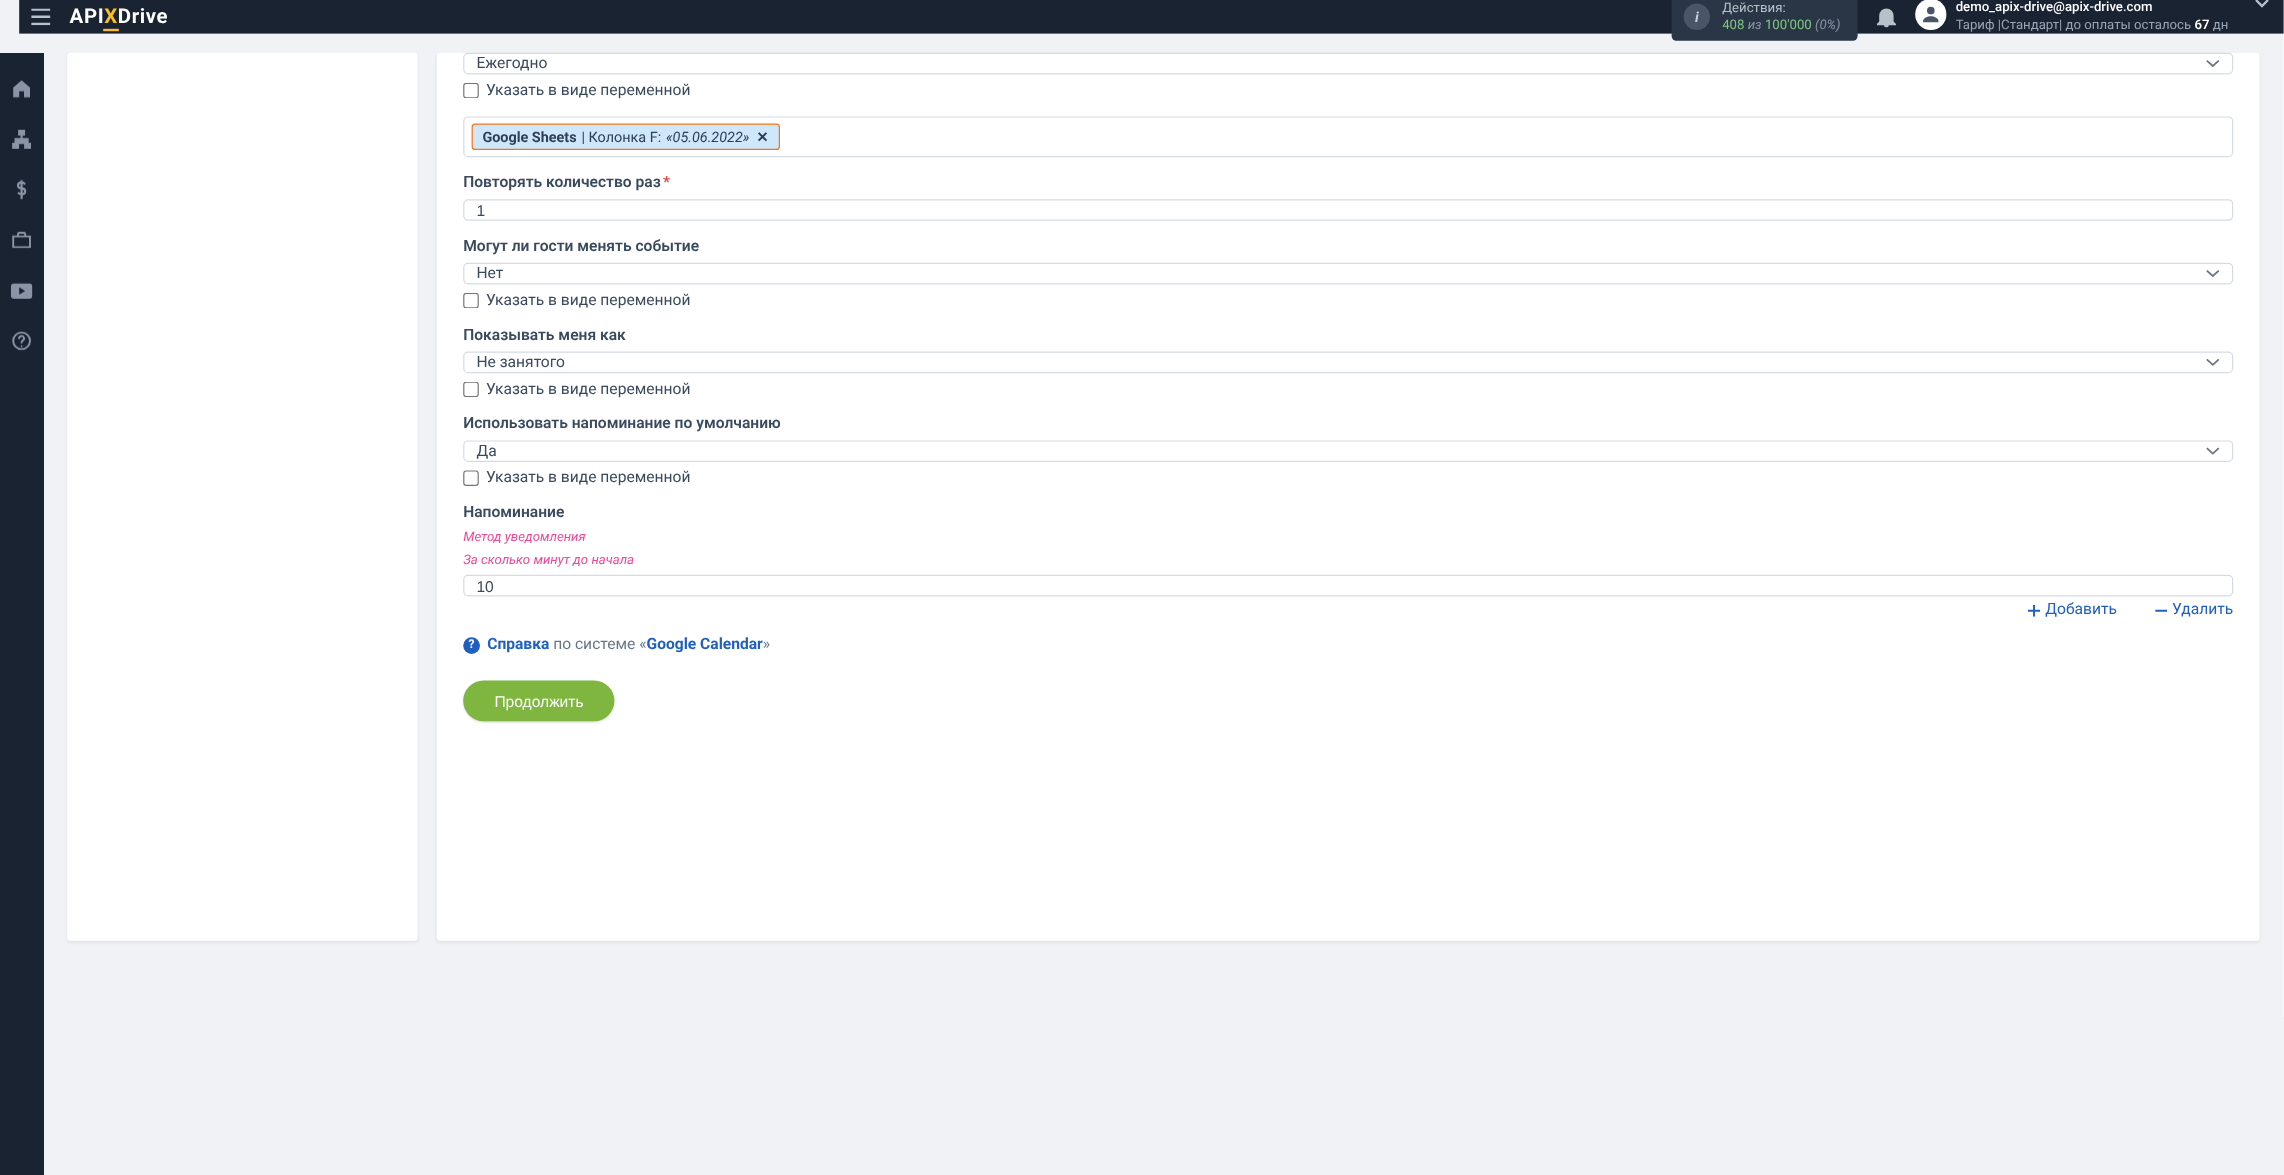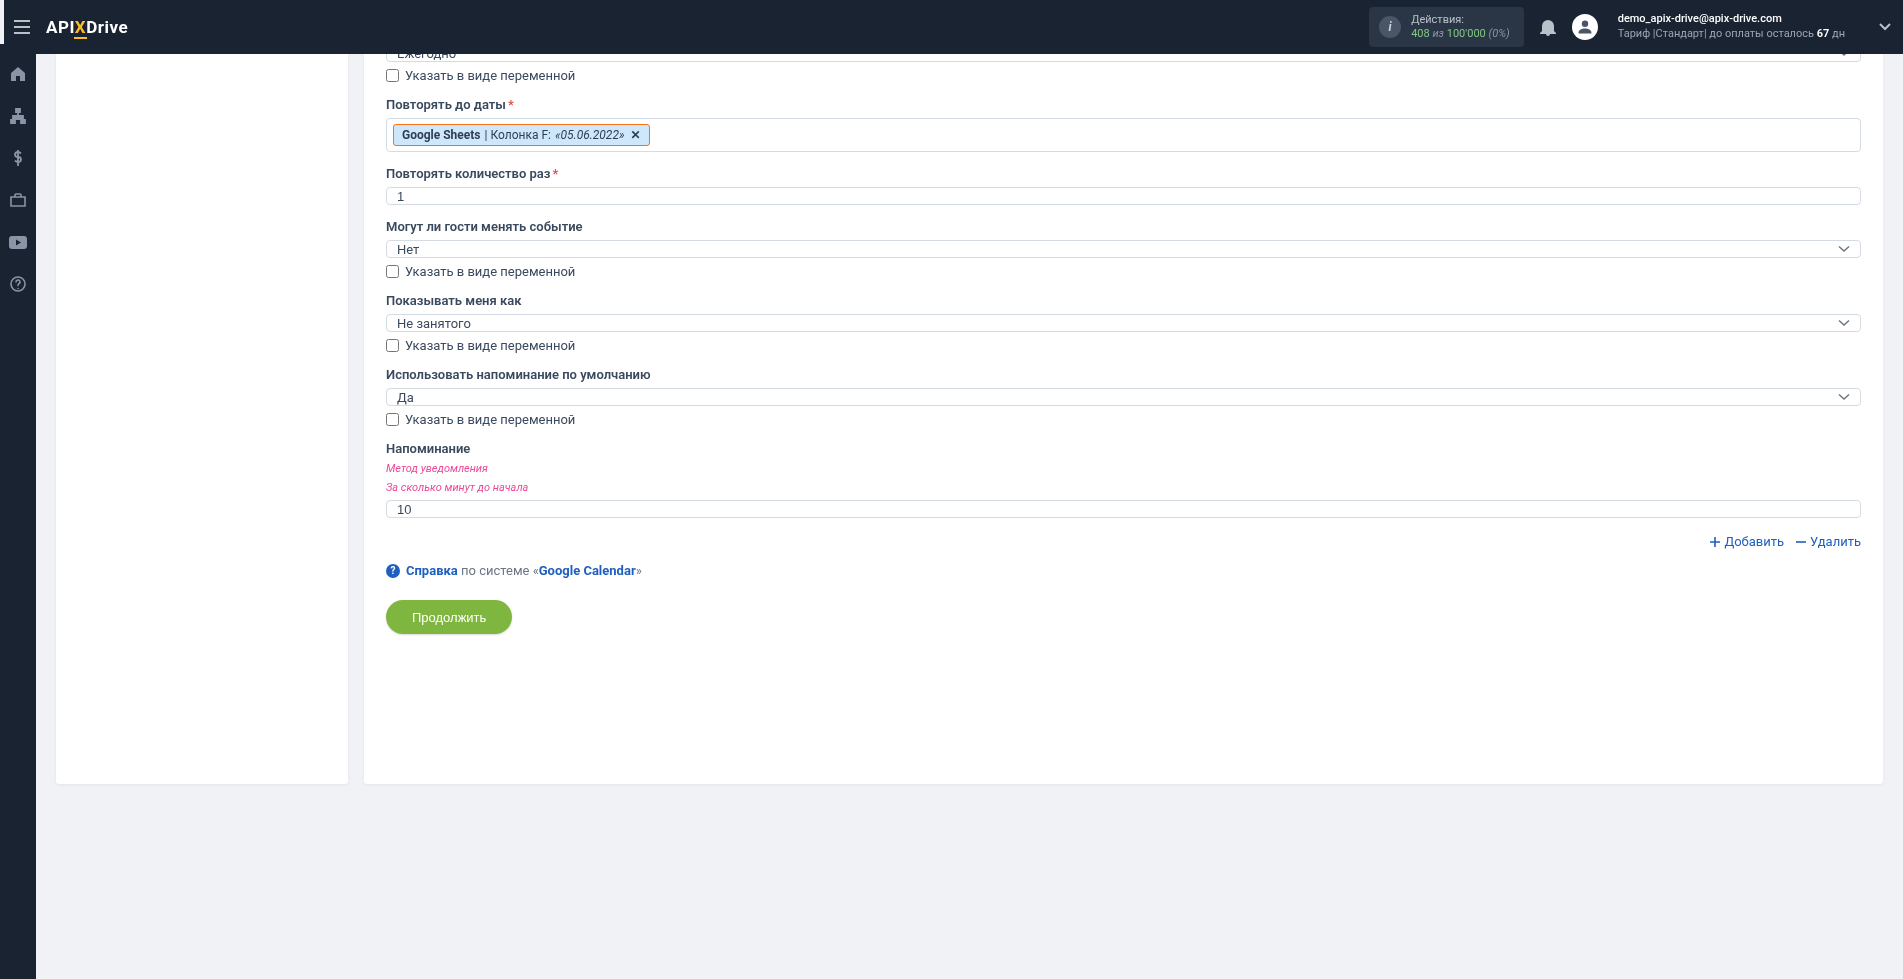--- a/index.html
+++ b/index.html
@@ -3,27 +3,27 @@
 <meta charset="utf-8">
 <style>
 * { box-sizing: border-box; margin: 0; padding: 0; }
 body {
   font-family: -apple-system, BlinkMacSystemFont, "Segoe UI", Roboto, Arial, sans-serif;
   background: #f0f2f5;
   font-size: 13px;
   color: #333;
 }
 .topbar {
-  height: 54px;
+  height: 28px;
   background: #1a2332;
   display: flex;
   align-items: center;
   padding: 0 12px 0 0;
   position: fixed;
-  top: 0; left: 4px; right: 0;
+  top: 0; left: 16px; right: 0;
   z-index: 100;
 }
 .hamburger {
   width: 36px; height: 44px;
   display: flex; align-items: center; justify-content: center;
   cursor: pointer;
   color: #b8c0ca;
 }
 .logo {
   display: flex; align-items: center;
@@ -62,21 +62,21 @@
 .actions-val { color: #81c784; }
 .actions-sep { color: #8a94a6; font-style: italic; }
 .actions-total { color: #81c784; }
 .actions-pct { color: #8a94a6; font-style: italic; }
 .bell {
   color: #b8c0ca;
   margin-right: 16px;
   cursor: pointer;
 }
 .user-block {
-  display: flex; align-items: center; gap: 20px;
+  display: flex; align-items: flex-start; gap: 8px;
   cursor: pointer;
 }
 .avatar {
   width: 26px; height: 26px;
   background: #fff;
   border-radius: 50%;
   display: flex; align-items: center; justify-content: center;
   color: #4a5568;
 }
 .user-text { font-size: 11px; line-height: 1.35; }
@@ -189,22 +189,22 @@
 .pill .pill-x { cursor: pointer; font-weight: 700; margin-left: 2px; }
 .chk-row {
   display: flex; align-items: center;
   gap: 6px;
   margin-top: 6px;
   color: #3a4a5e;
   font-size: 13px;
 }
 .chk-row input[type=checkbox] { width: 13px; height: 13px; cursor: pointer; }
 .action-links {
-  display: flex; justify-content: flex-end; gap: 12px;
-  margin-top: 16px;
+  display: flex; justify-content: flex-end; gap: 32px;
+  margin-top: 4px;
   font-size: 13px;
 }
 .action-links a {
   color: #1f5fbf; text-decoration: none; cursor: pointer;
   display: inline-flex; align-items: center; gap: 4px;
 }
 .help-row {
   display: flex; align-items: center; gap: 6px;
   margin-top: 12px;
   color: #1f5fbf;
@@ -334,23 +334,20 @@
         </span>
       </div>
       <label class="chk-row">
         <input type="checkbox" style="">
         <span>Указать в виде переменной</span>
       </label>
     </div>
 
     
     <div class="form-group">
-      <label class="form-label">
-        <span>Повторять до даты</span><span class="req">*</span>
-      </label>
       <div class="pill-input">
         <span class="pill">
           <span class="pill-name">Google Sheets</span>
             <span class="pill-col"> | Колонка F: </span>
             <span class="pill-val">«05.06.2022»</span>
           <span class="pill-x">✕</span>
         </span>
       </div>
     </div>
 

